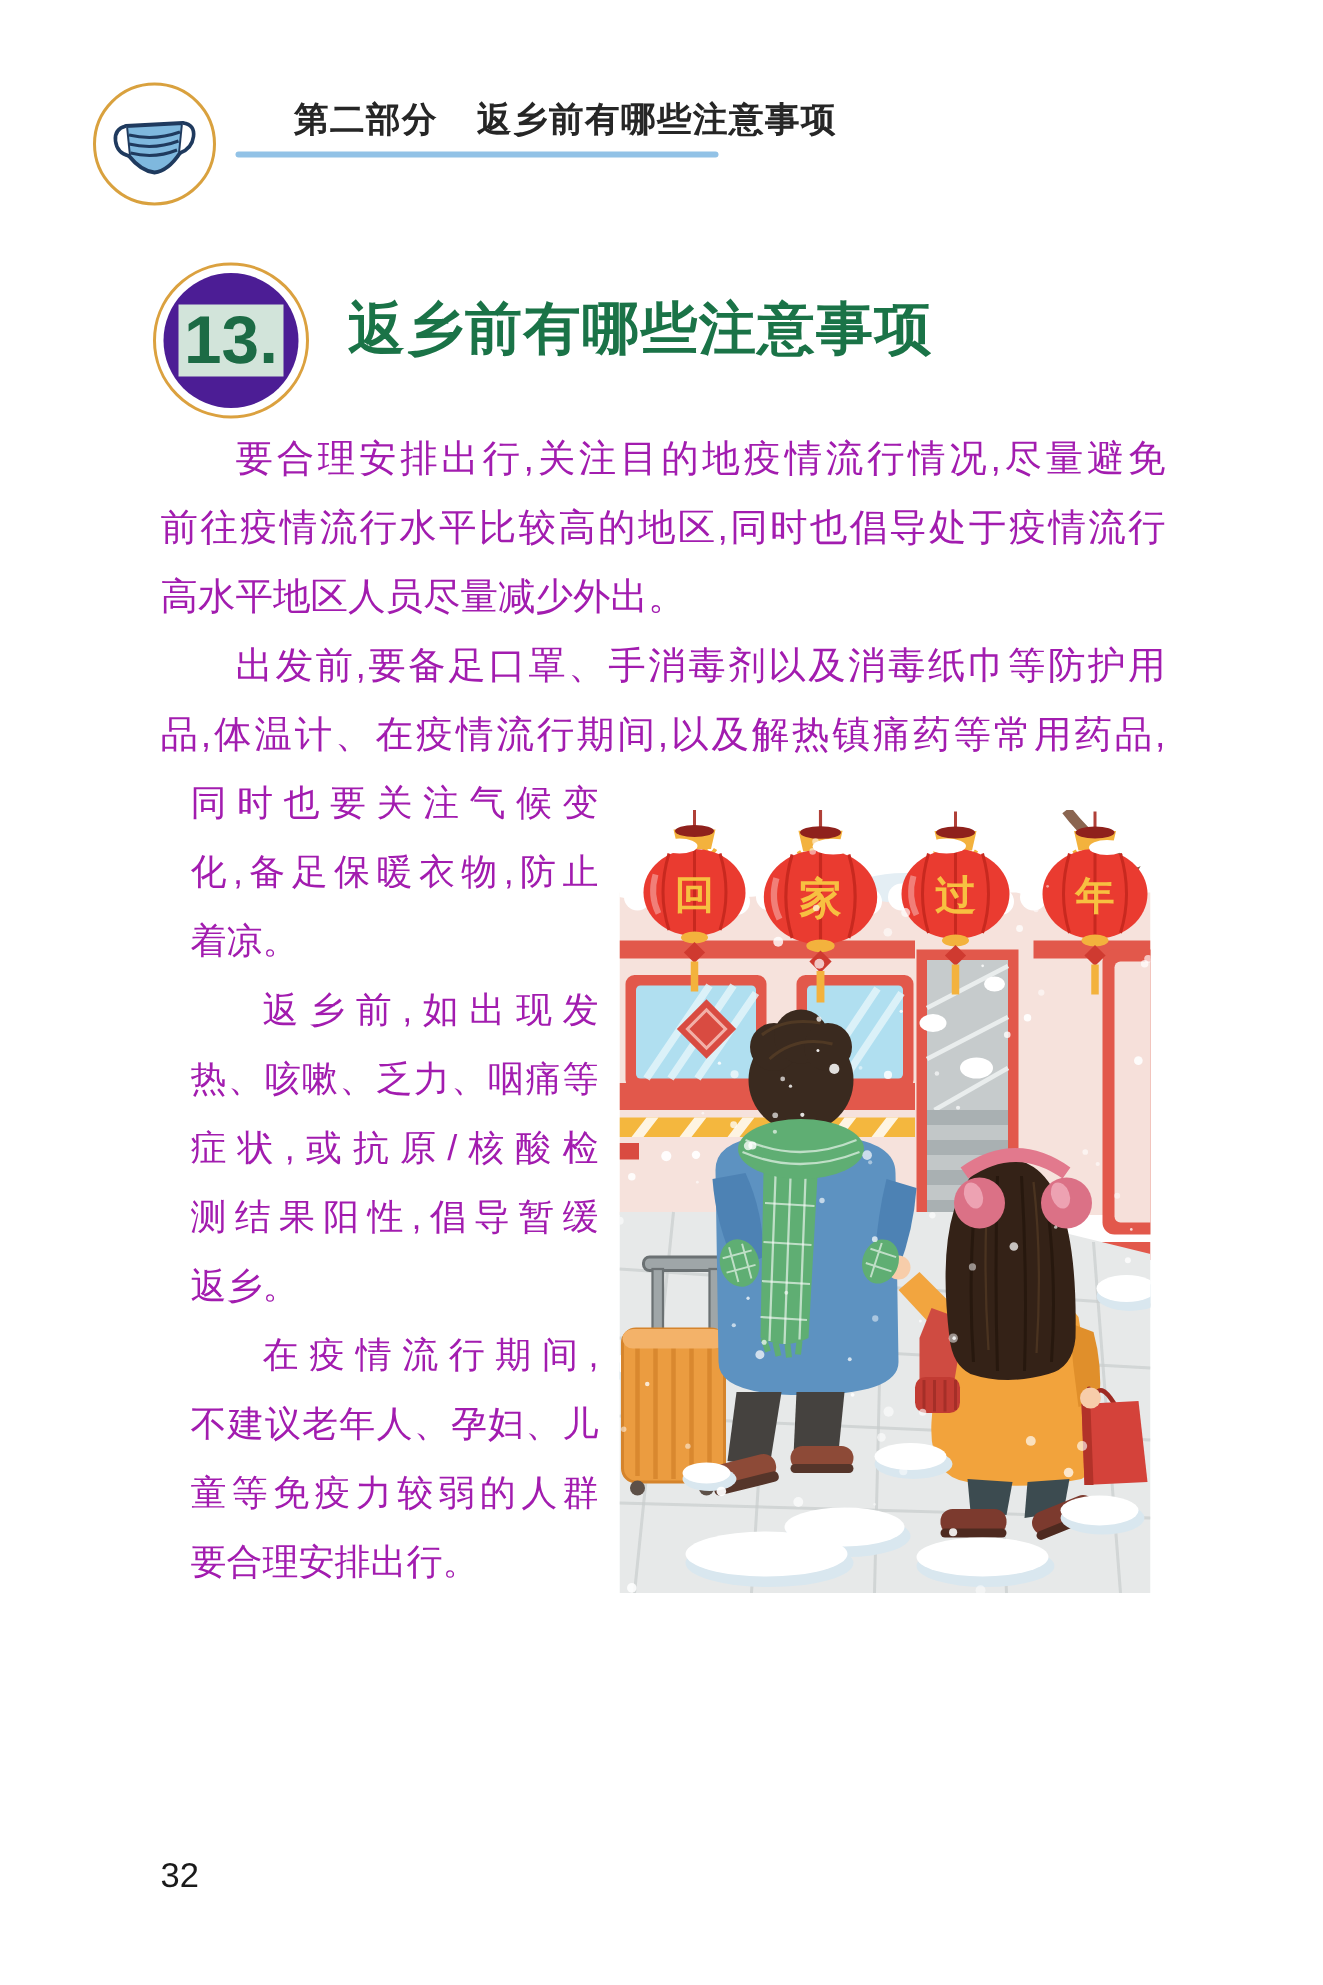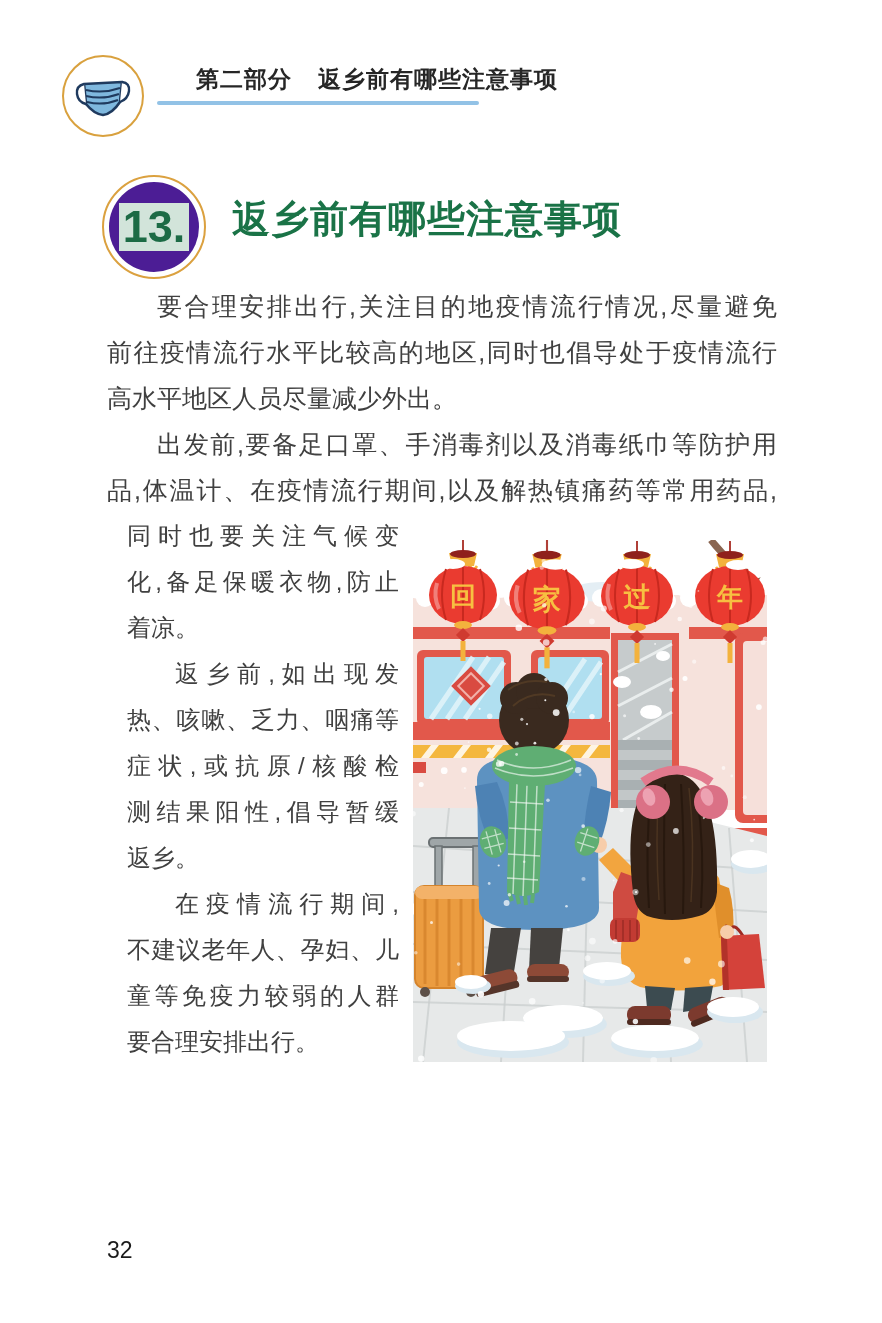--- a/index.html
+++ b/index.html
@@ -11,21 +11,21 @@
   .hdr-text{position:absolute;left:171px;top:64px;font-size:23px;font-weight:bold;color:#262626;letter-spacing:1px;}
   .hdr-text .part{margin-right:26px;margin-left:25px;}
   .hdr-underline{position:absolute;left:157px;top:101px;width:322px;height:4px;background:#92c2e6;border-radius:2px;}
   
   .qcircle{position:absolute;left:102px;top:175px;width:104px;height:104px;border-radius:50%;
            border:2px solid #dba13f;background:#fff;box-sizing:border-box;display:flex;align-items:center;justify-content:center;}
   .qcircle .inner{width:90px;height:90px;border-radius:50%;background:#4c1d95;display:flex;align-items:center;justify-content:center;}
   .qnum{font-size:45px;font-weight:bold;color:#1c6b45;background:#d2e4da;padding:0 4px;line-height:1.05;}
   .qtitle{position:absolute;left:232px;top:194px;font-size:38px;font-weight:bold;color:#1a7347;letter-spacing:1px;}
   
-  .body{position:absolute;left:107px;top:283px;width:670px;color:#404040;font-size:25px;line-height:46px;}
+  .body{position:absolute;left:107px;top:283px;width:670px;color:#a21caf;font-size:25px;line-height:46px;}
   .para{margin:0;}
   .ln{white-space:nowrap;text-align:justify;text-align-last:justify;}
   .ln.lastleft{text-align-last:left;}
   .indent .ln:first-child{text-indent:2em;}
   .textwrap{display:flex;align-items:flex-start;}
   .colL{width:272px;font-size:24px;margin-left:20px;}
   .figure{margin-left:14px;margin-top:27px;width:354px;height:522px;flex:none;}
   
   .pageno{position:absolute;left:107px;top:1237px;font-size:23px;color:#1a1a1a;}
   svg text{font-family:"Liberation Sans","DejaVu Sans",sans-serif;}

